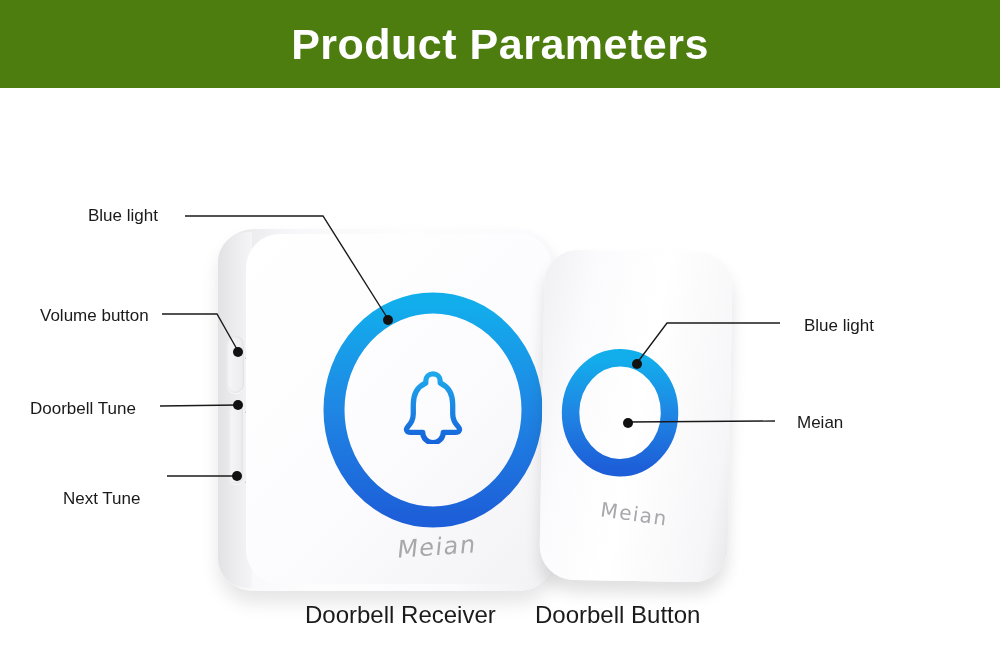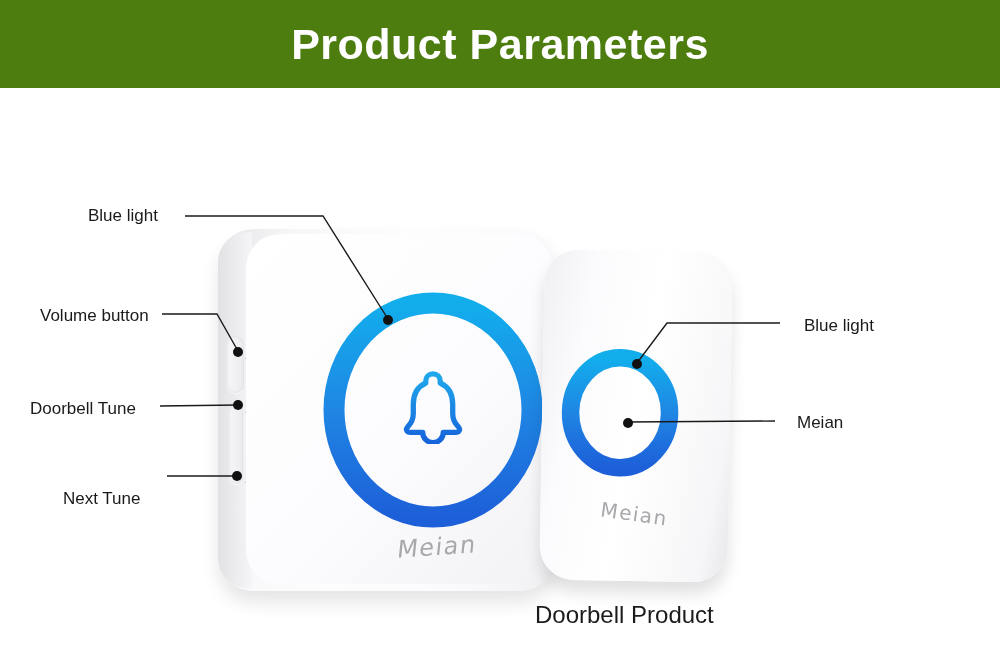--- a/index.html
+++ b/index.html
@@ -131,15 +131,16 @@
     </g>
   </svg>
 
   <div class="callout" style="left:88px;top:206px">Blue light</div>
   <div class="callout" style="left:40px;top:306px">Volume button</div>
   <div class="callout" style="left:30px;top:399px">Doorbell Tune</div>
   <div class="callout" style="left:63px;top:489px">Next Tune</div>
   <div class="callout" style="left:804px;top:316px">Blue light</div>
   <div class="callout" style="left:797px;top:413px">Meian</div>
 
-  <div class="caption" style="left:535px;top:601px">Doorbell Product</div>
+  <div class="caption" style="left:305px;top:601px">Doorbell Receiver</div>
+  <div class="caption" style="left:535px;top:601px">Doorbell Button</div>
 
 </div>
 
 </body></html>

